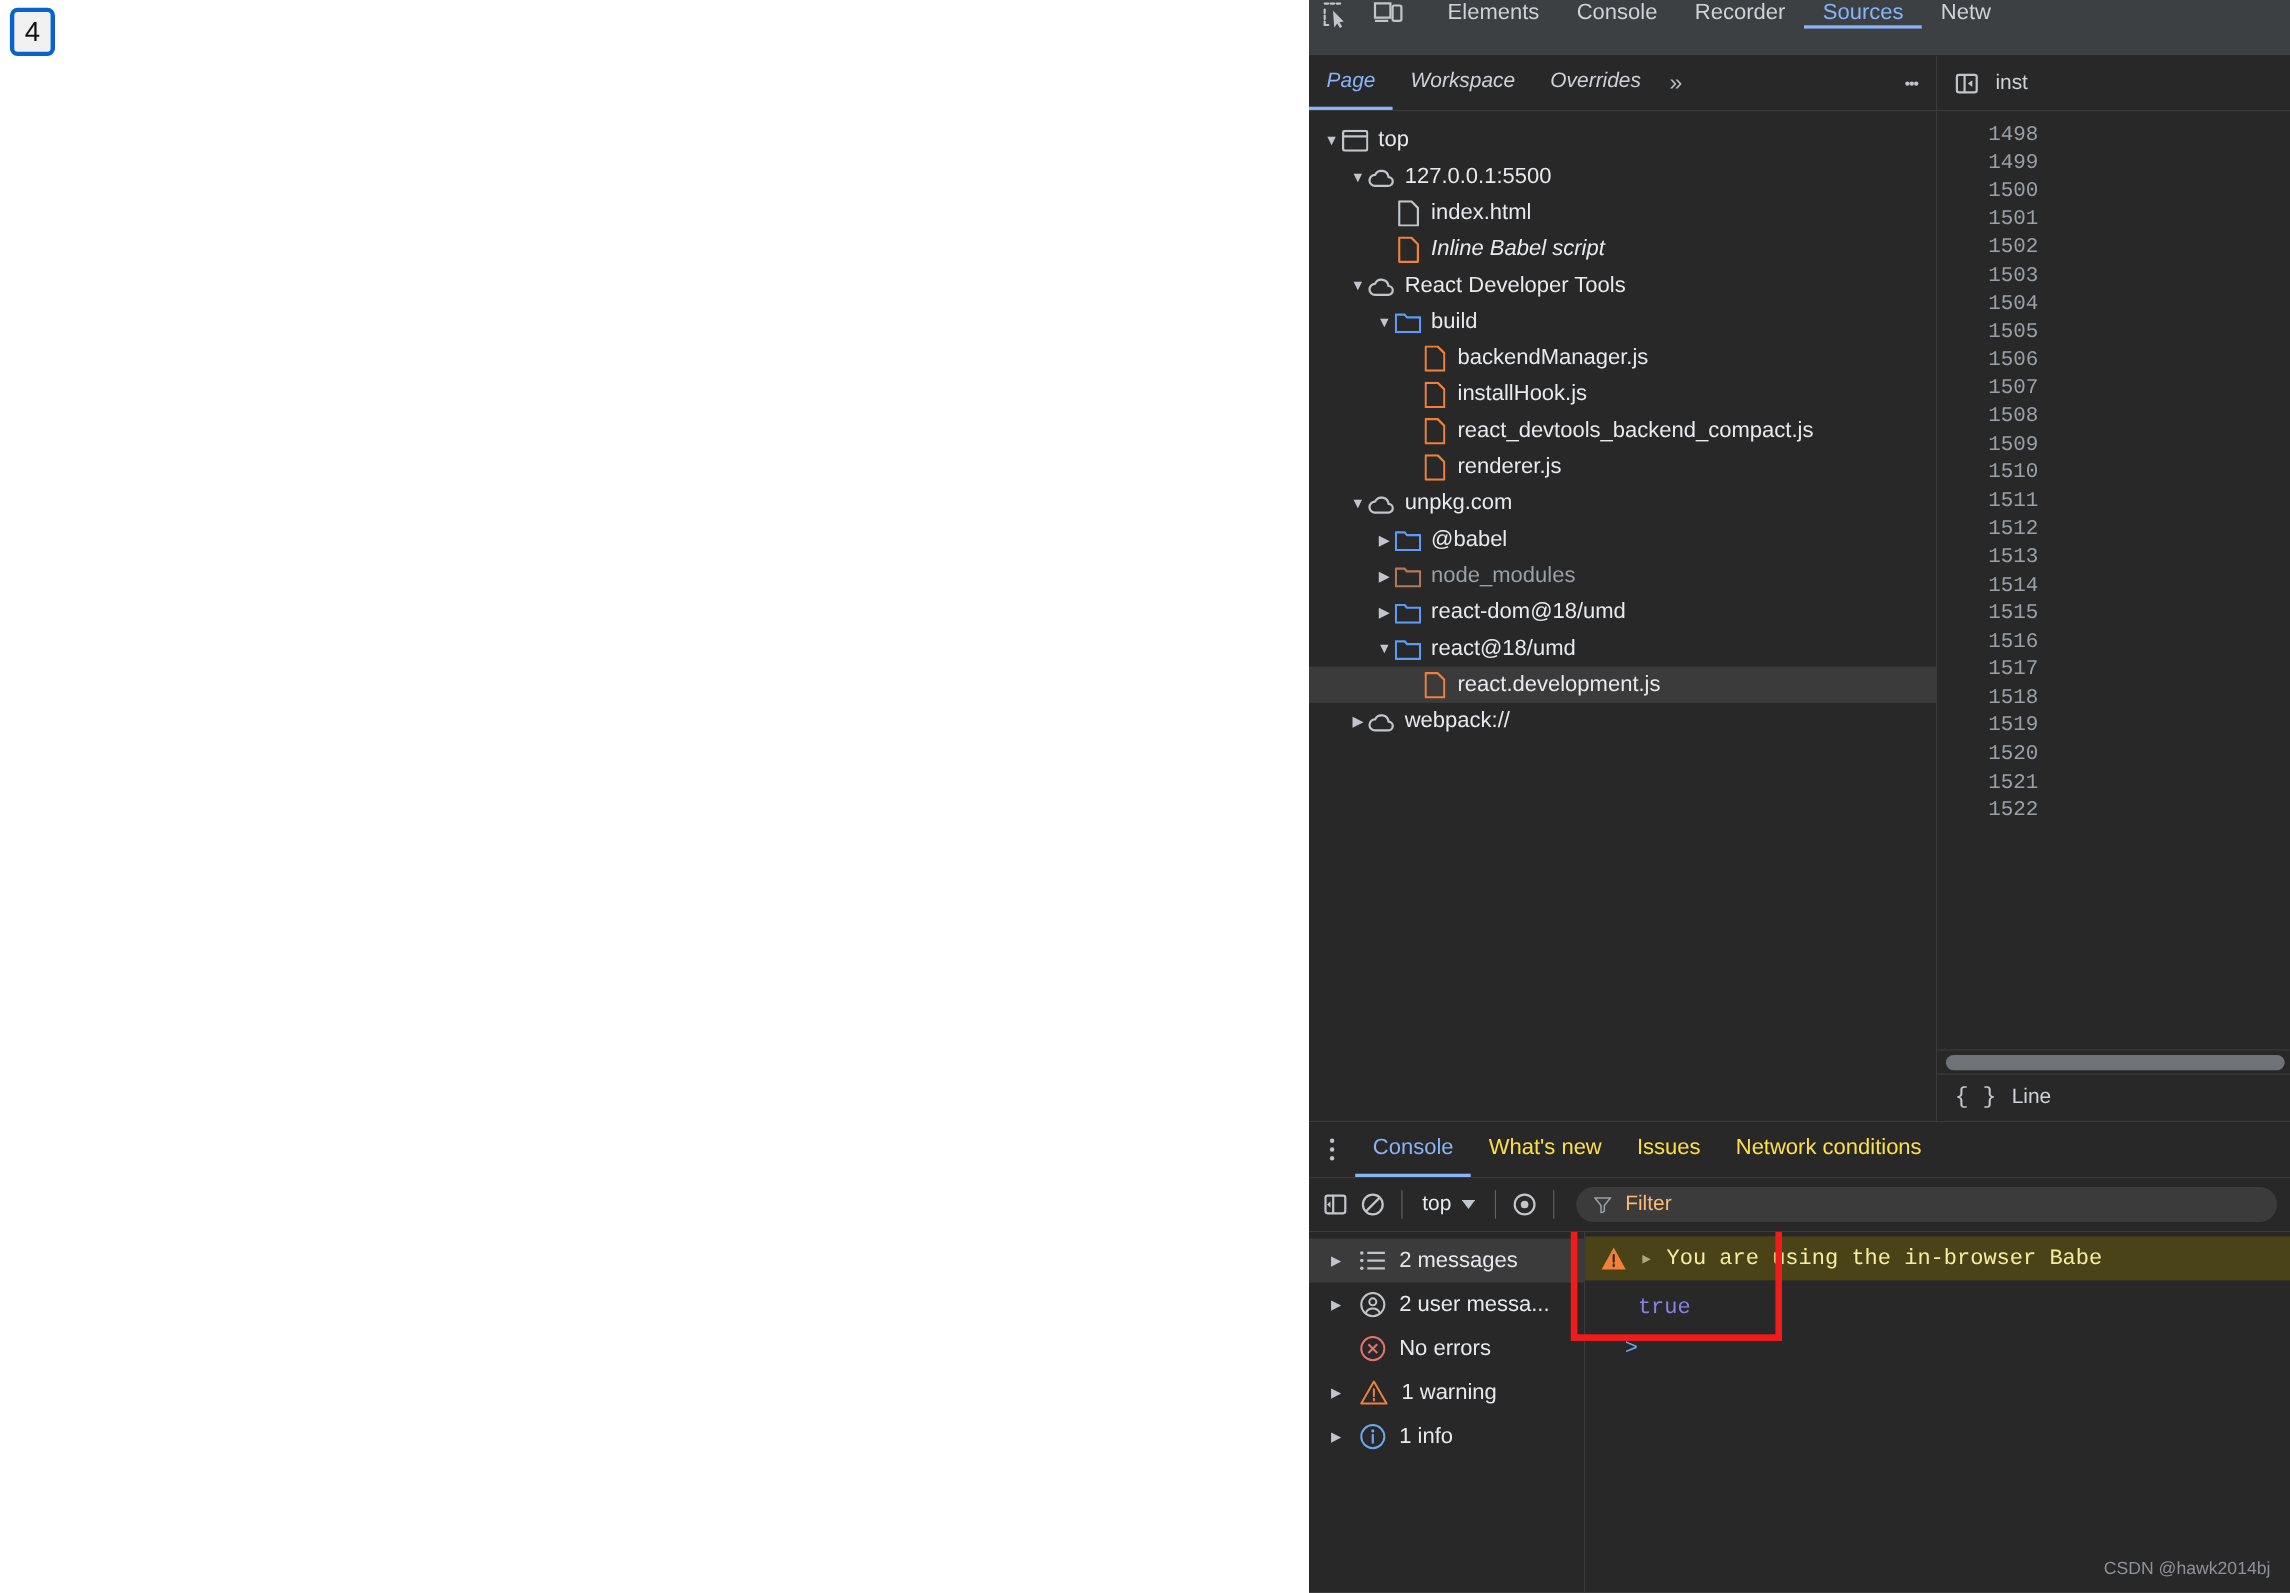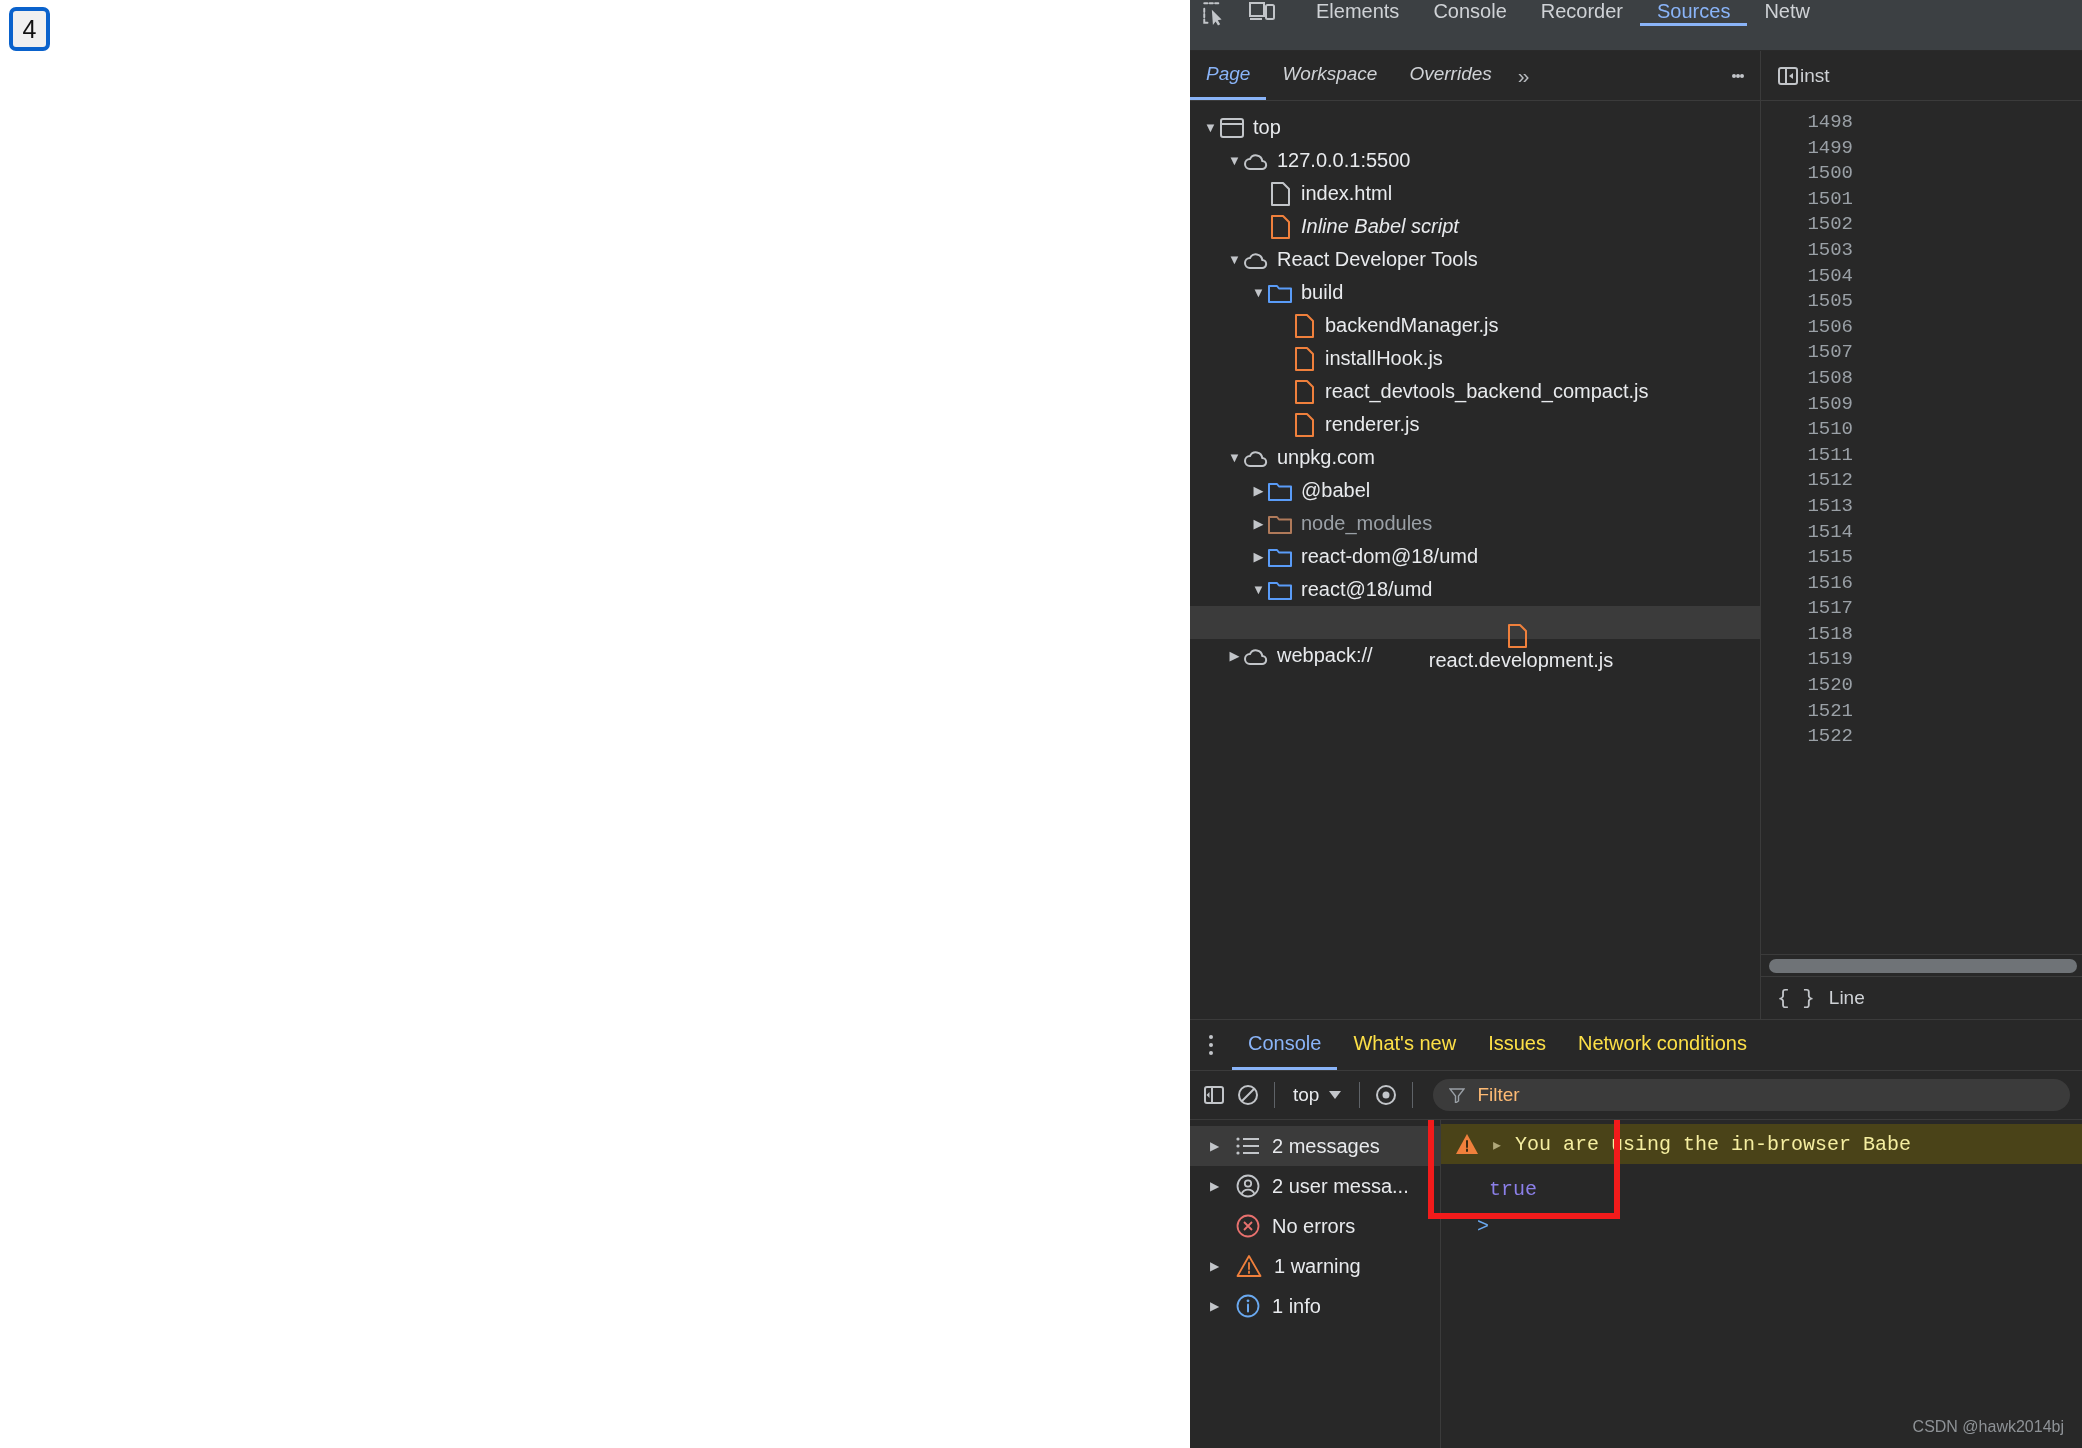--- a/index.html
+++ b/index.html
@@ -43,32 +43,32 @@
   .nav-left{width:570px;display:flex;align-items:stretch;position:relative;
             border-right:1px solid #3b3b3b;}
   .sub-tab{
     display:flex;align-items:center;padding:0 16px;color:#cfd2d6;font-size:19px;
     border-bottom:3px solid transparent;white-space:nowrap;font-style:italic;
   }
   .sub-tab.active{color:#8ab4f8;border-bottom-color:#8ab4f8;}
   .chev{display:flex;align-items:center;padding:0 10px;color:#b8bcc0;font-size:21px;}
   .kebab{margin-left:auto;display:flex;align-items:center;padding:0 16px;}
   .kebab span{display:block;width:4px;height:4px;border-radius:50%;background:#c2c5c9;margin:2px 0;}
-  .editor-head{flex:1;display:flex;align-items:center;padding-left:15px;color:#cfd2d6;}
+  .editor-head{flex:1;display:flex;align-items:center;padding-left:15px;gap:14px;color:#cfd2d6;}
   
   .dt-body{display:flex;height:918px;}
   .nav-panel{
     width:570px;background:#282828;border-right:1px solid #3b3b3b;
     overflow:hidden;position:relative;
   }
   .src-panel{flex:1;background:#282828;position:relative;overflow:hidden;}
   
   .tree{padding-top:10px;}
   .row{display:flex;align-items:center;height:33px;white-space:nowrap;}
-  .row.selected{background:#3b3b3b;flex-direction:column;}
+  .row.selected{background:#3b3b3b;}
   .row .twisty{
     width:17px;flex:0 0 17px;color:#c2c5c9;font-size:13px;
     display:flex;align-items:center;justify-content:center;
   }
   .row .ico{width:26px;flex:0 0 26px;display:flex;align-items:center;justify-content:center;}
   .row .label{font-size:20px;color:#e8eaed;padding-left:8px;}
   .row .label.dim{color:#9aa0a6;}
   .row .label.italic{font-style:italic;}
   
   .code-area{position:absolute;inset:0 0 60px 0;display:flex;overflow:hidden;}

